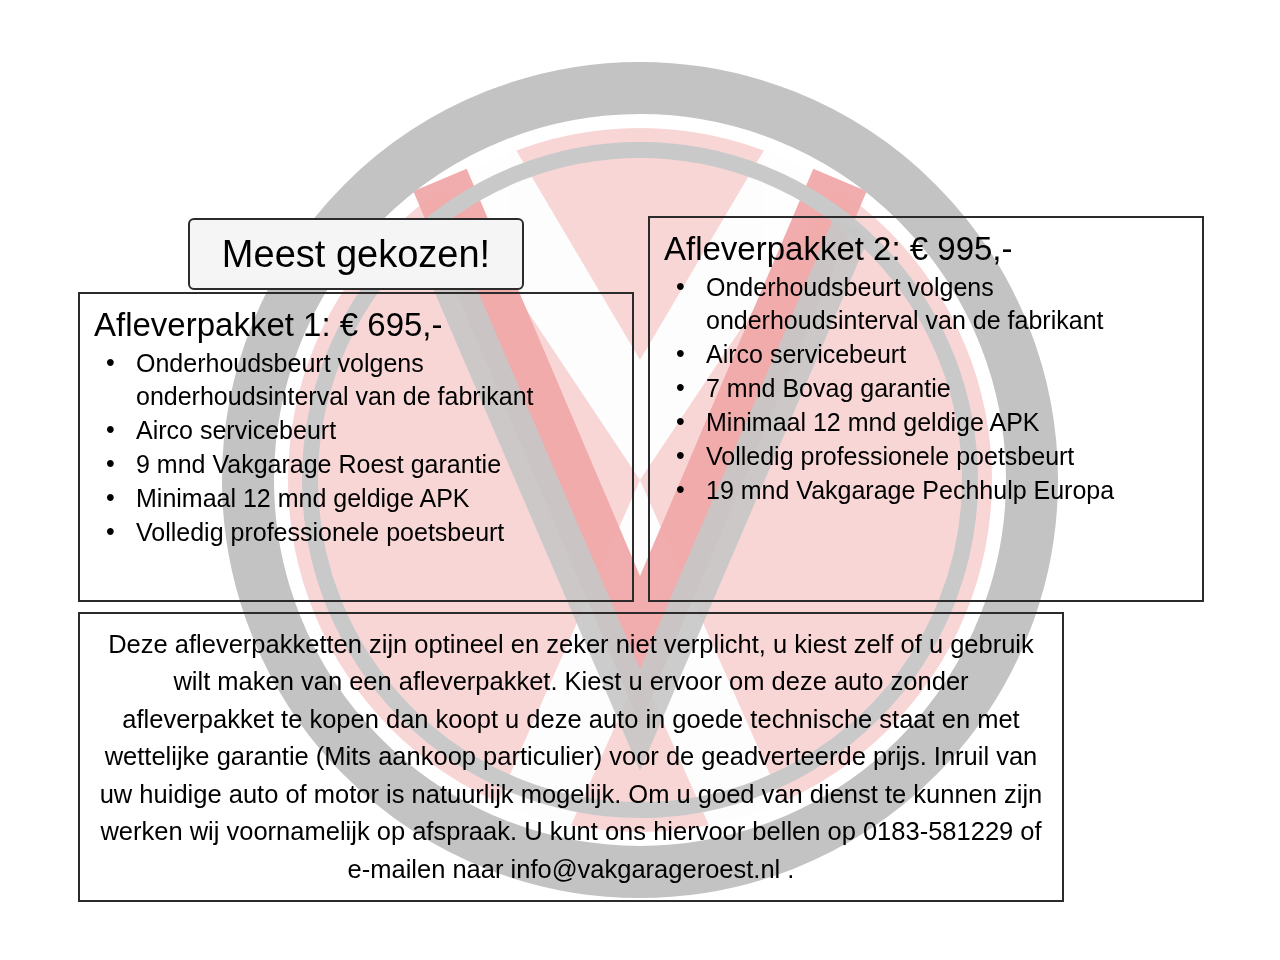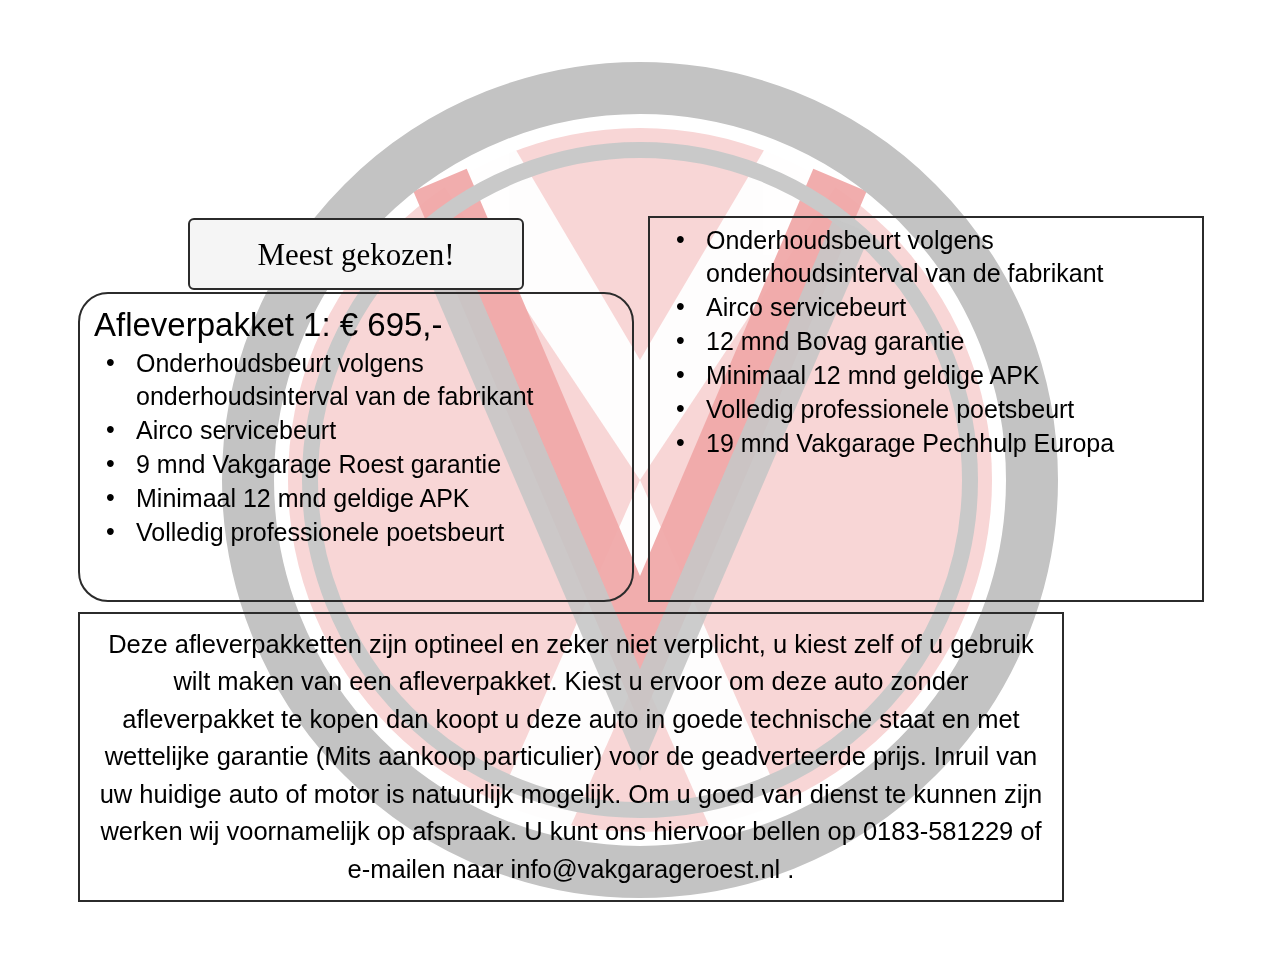--- a/index.html
+++ b/index.html
@@ -62,33 +62,31 @@
     width: 336px;
     height: 72px;
     border-radius: 6px;
     background: #f5f5f5;
     display: flex;
     align-items: center;
     justify-content: center;
     z-index: 4;
   }
   #badge .badge-label {
-    font-size: 31px;
+    font-size: 38px;
     line-height: 1;
-    font-family: Liberation Serif, serif;
   }
 
   
   #pkg1 {
     left: 78px;
     top: 292px;
     width: 556px;
     height: 310px;
     z-index: 3;
-    border-radius: 30px;
   }
   
   #pkg2 {
     left: 648px;
     top: 216px;
     width: 556px;
     height: 386px;
     z-index: 3;
   }
 
@@ -180,24 +178,25 @@
         <li>Airco servicebeurt</li>
         <li>9 mnd Vakgarage Roest garantie</li>
         <li>Minimaal 12 mnd geldige APK</li>
         <li>Volledig professionele poetsbeurt</li>
       </ul>
     </div>
   </div>
 
   <div class="panel" id="pkg2">
     <div class="pkg-inner">
+      <div class="pkg-title">Afleverpakket 2: € 995,-</div>
       <ul class="feature-list">
         <li>Onderhoudsbeurt volgens onderhoudsinterval van de fabrikant</li>
         <li>Airco servicebeurt</li>
-        <li>12 mnd Bovag garantie</li>
+        <li>7 mnd Bovag garantie</li>
         <li>Minimaal 12 mnd geldige APK</li>
         <li>Volledig professionele poetsbeurt</li>
         <li>19 mnd Vakgarage Pechhulp Europa</li>
       </ul>
     </div>
   </div>
 
   <div class="panel" id="note">
     <div class="note-text">Deze afleverpakketten zijn optineel en zeker niet verplicht, u kiest zelf of u gebruik wilt maken van een afleverpakket. Kiest u ervoor om deze auto zonder afleverpakket te kopen dan koopt u deze auto in goede technische staat en met wettelijke garantie (Mits aankoop particulier) voor de geadverteerde prijs. Inruil van uw huidige auto of motor is natuurlijk mogelijk. Om u goed van dienst te kunnen zijn werken wij voornamelijk op afspraak. U kunt ons hiervoor bellen op 0183-581229 of e-mailen naar info@vakgarageroest.nl .</div>
   </div>

